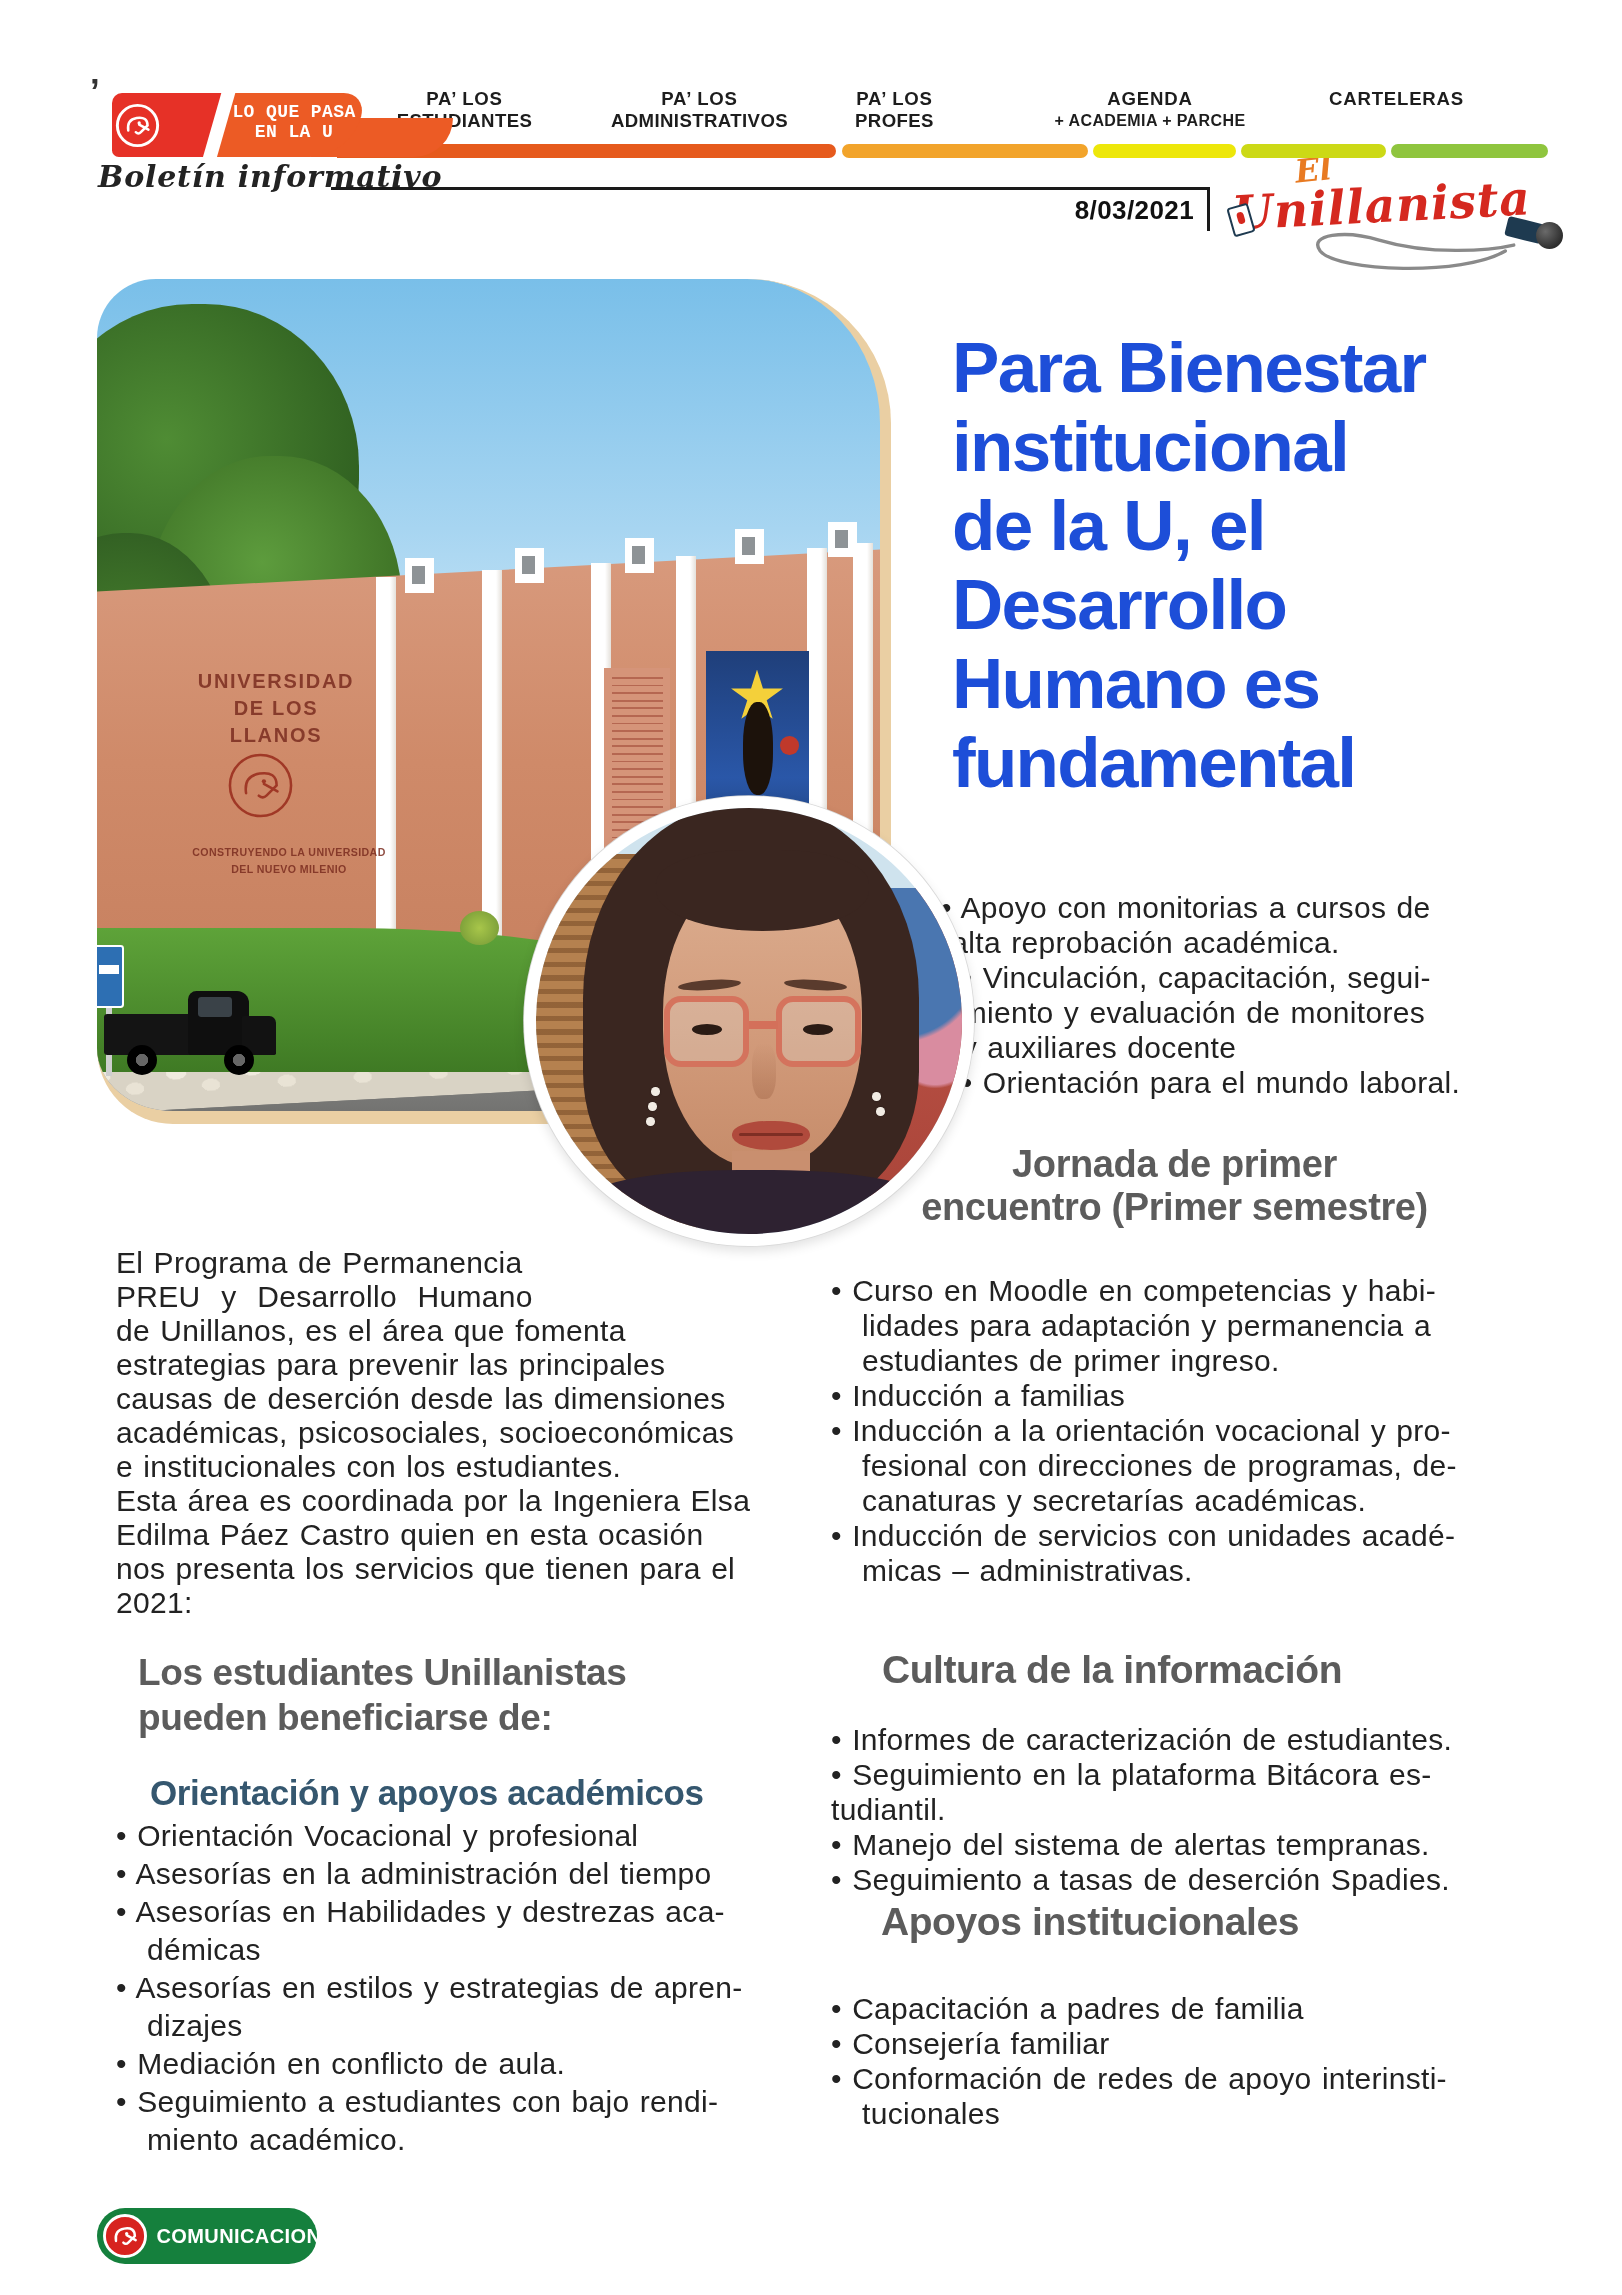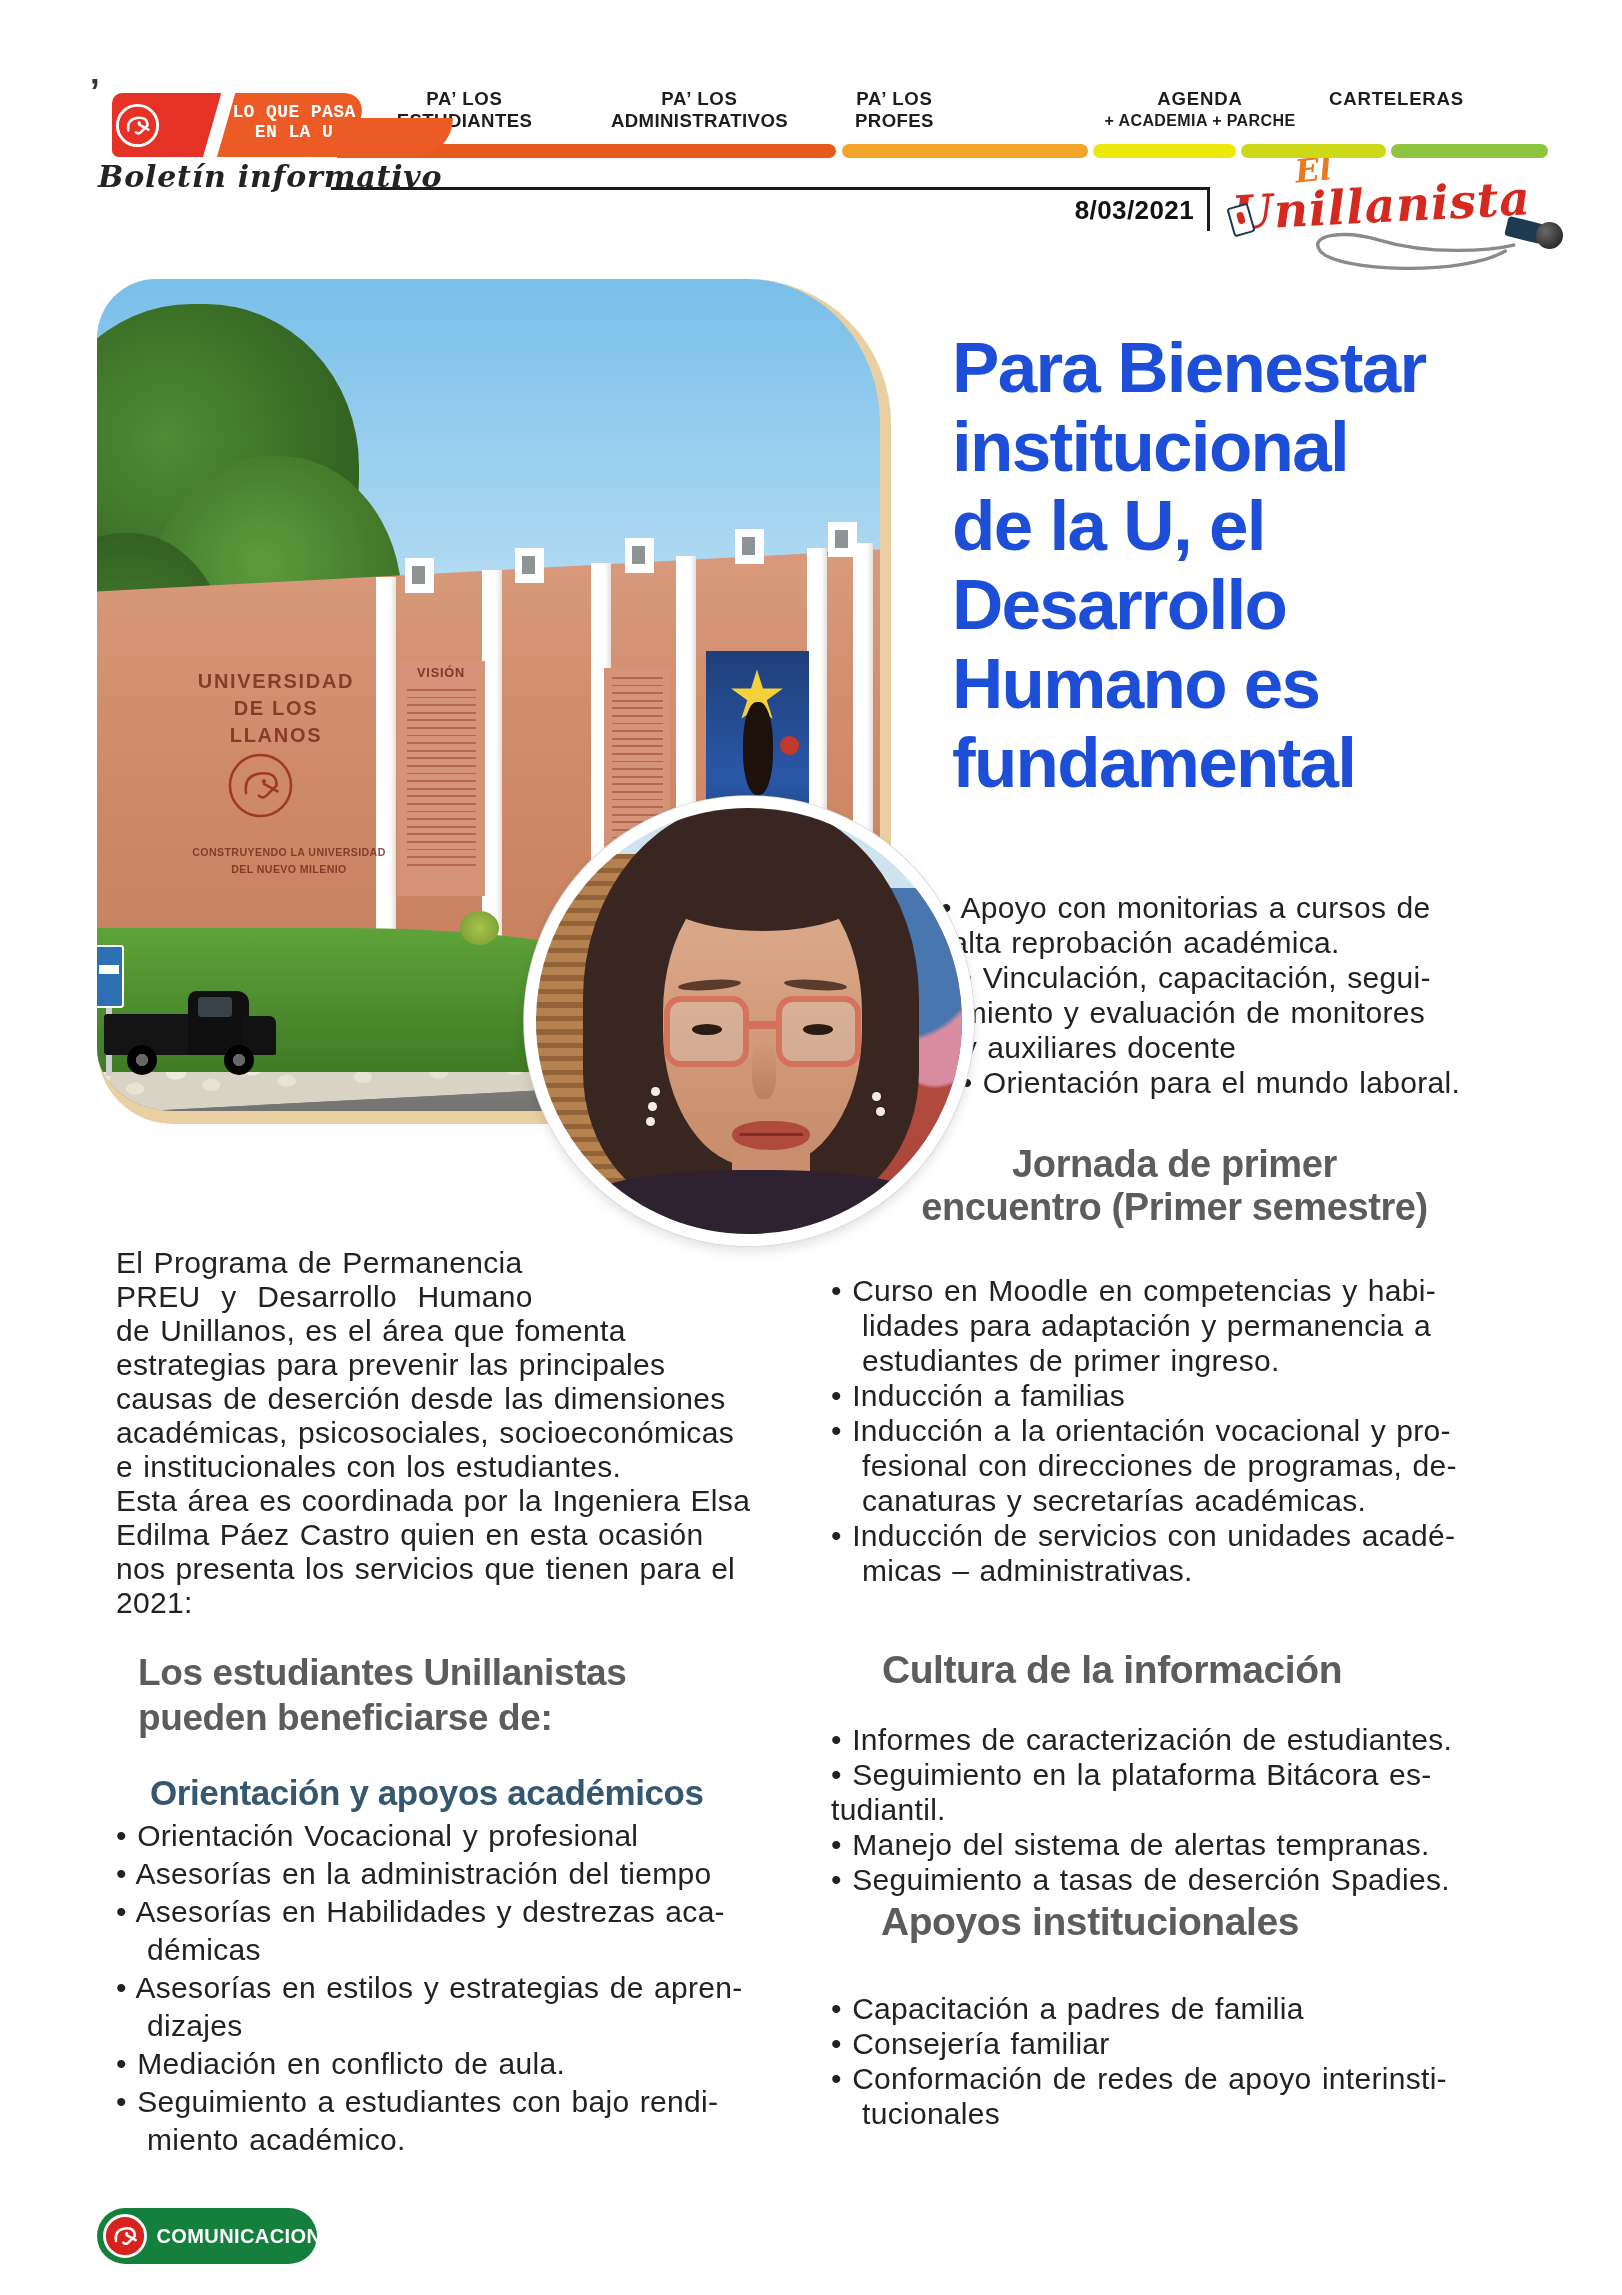--- a/index.html
+++ b/index.html
@@ -166,21 +166,21 @@
   <div class="nav-l2">ESTUDIANTES</div>
 </div>
 <div class="abs nav-item" style="left:581px;width:237px;">
   <div class="nav-l1">PA’ LOS</div>
   <div class="nav-l2">ADMINISTRATIVOS</div>
 </div>
 <div class="abs nav-item" style="left:810px;width:169px;">
   <div class="nav-l1">PA’ LOS</div>
   <div class="nav-l2">PROFES</div>
 </div>
-<div class="abs nav-item small2" style="left:1073px;width:254px;">
+<div class="abs nav-item small2" style="left:1023px;width:254px;">
   <div class="nav-l1">AGENDA</div>
   <div class="nav-l2">+ ACADEMIA + PARCHE</div>
 </div>
 <div class="abs nav-item" style="left:1295px;width:203px;">
   <div class="nav-l1">CARTELERAS</div>
 </div>
 
 <div class="abs bar-seg seg1"></div>
 <div class="abs bar-seg seg2"></div>
 <div class="abs bar-seg seg3"></div>
@@ -246,24 +246,20 @@
     <circle cx="43" cy="43" r="36" fill="none" stroke="#a03826" stroke-width="3"></circle>
     <path d="M26 52 q-3 -20 16 -23 q20 -3 20 14 l-12 12 q-4 4 -9 0" fill="none" stroke="#a03826" stroke-width="3" stroke-linecap="round"></path>
     <circle cx="47" cy="38" r="2.5" fill="#a03826"></circle>
     <path d="M47 41 l16 9" stroke="#a03826" stroke-width="3" stroke-linecap="round"></path>
   </svg>
   <div class="slogan">
     <div>CONSTRUYENDO LA UNIVERSIDAD</div>
     <div>DEL NUEVO MILENIO</div>
   </div>
 
-  <div class="panel" style="left:300px;top:382px;height:235px;">
-    <div class="panel-title">VISIÓN</div>
-    <div class="panel-lines"></div>
-  </div>
   <div class="panel" style="left:507px;top:389px;height:211px;width:66px;">
     <div class="panel-lines" style="width:51px;height:169px;"></div>
   </div>
 
   <div class="mural">
     <div class="star"></div>
     <div class="figure"></div>
     <div class="rose"></div>
   </div>
 

